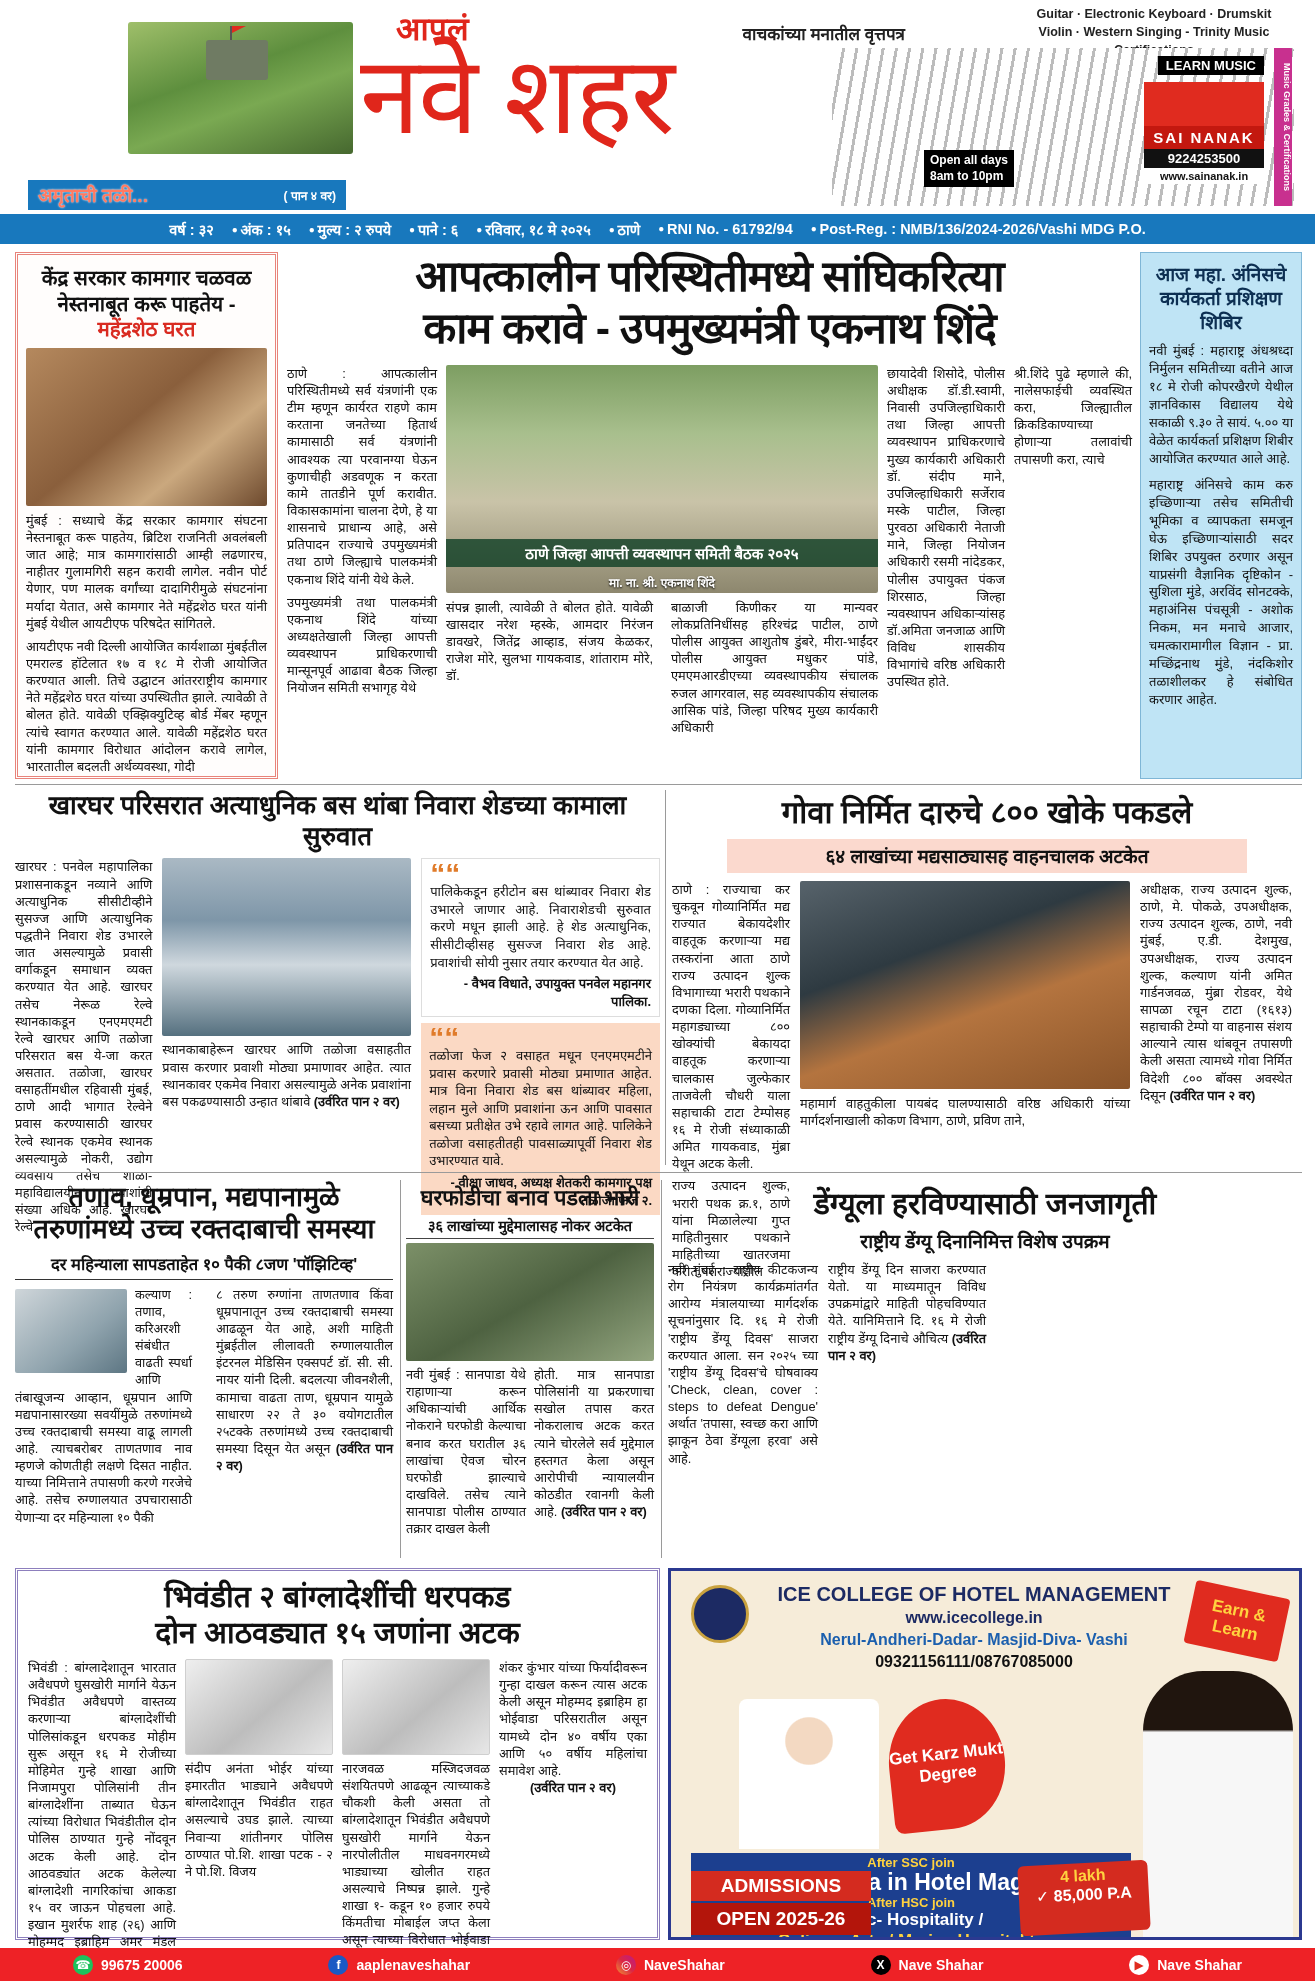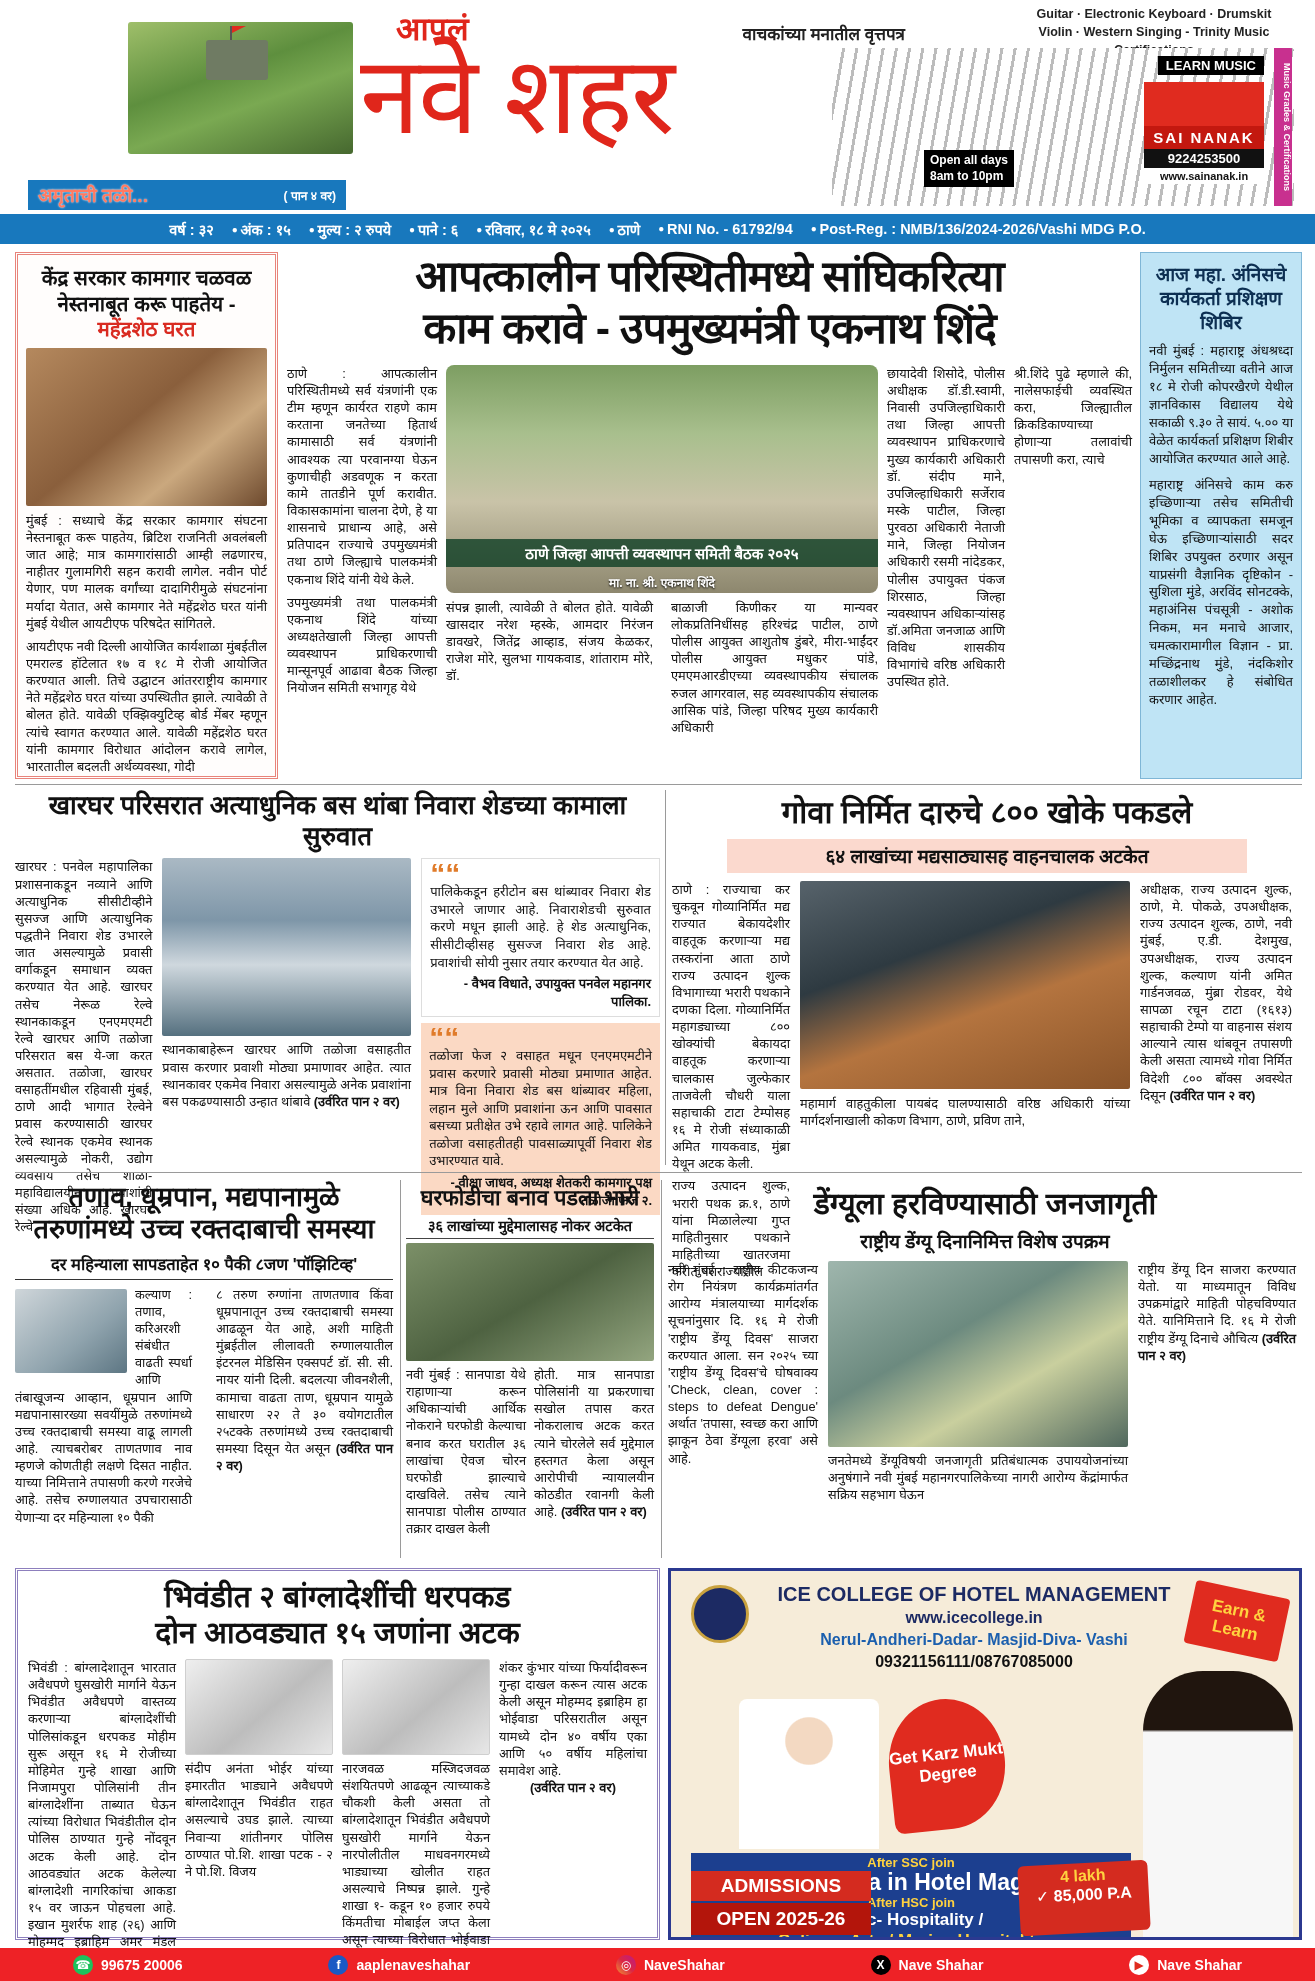--- a/index.html
+++ b/index.html
@@ -40,21 +40,21 @@
   .infobar span.it::before{content:"● ";font-size:10px;vertical-align:2px;}
   .infobar span.it:first-child::before{content:"";}
   
   .gharat{left:15px;top:252px;width:263px;height:527px;border:3px double #e8837a;background:#fffdfc;padding:8px;}
   .gharat h2{margin:2px 0 6px;font-size:20.5px;line-height:1.25;text-align:center;}
   .g-photo{width:100%;height:158px;background:linear-gradient(140deg,#b5895e 0%,#8a5f3c 45%,#caa87e 70%,#6e4a2e 100%);margin-bottom:6px;border-radius:2px;}
   .mainstory{left:287px;top:250px;width:845px;}
   .mainstory h1{margin:0;font-size:43px;line-height:1.22;text-align:center;font-weight:bold;letter-spacing:-1px;}
   .main-cols{display:flex;gap:9px;margin-top:10px;}
   .mcol{flex:0 0 auto;}
-  .main-photo{width:432px;height:228px;border-radius:8px;position:relative;overflow:hidden;
+  .main-photo{width:432px;height:228px;border-radius:2px;position:relative;overflow:hidden;
       background:linear-gradient(180deg,#7d9e62 0%,#a8bf8d 30%,#c9c3a8 60%,#8d876e 100%);}
   .main-photo .band{position:absolute;left:0;right:0;bottom:26px;background:rgba(10,60,35,.78);color:#fff;
       text-align:center;font-weight:bold;font-size:15px;padding:4px 0;}
   .main-photo .band2{position:absolute;left:0;right:0;bottom:2px;color:#fff;text-align:center;font-weight:bold;font-size:12px;text-shadow:0 1px 2px #000;}
   .sidebar{left:1140px;top:252px;width:162px;height:527px;background:#bfe4f5;border:1px solid #7fb6d6;padding:8px;}
   .sidebar h3{margin:2px 0 8px;text-align:center;font-size:19px;line-height:1.25;color:#0d2f52;}
   .sidebar p{font-size:13px;line-height:1.38;margin:0 0 8px;text-align:justify;}
   .rule-h{position:absolute;left:15px;width:1287px;border-top:1.5px solid #9a9a9a;}
   .rule-v{position:absolute;border-left:1.5px solid #9a9a9a;}
   
@@ -296,24 +296,20 @@
         <span class="endnote">(उर्वरित पान २ वर)</span>
       </div>
     </div>
   </div>
 
   <div class="abs dengue">
     <h2>डेंग्यूला हरविण्यासाठी जनजागृती</h2>
     <div class="sub">राष्ट्रीय डेंग्यू दिनानिमित्त विशेष उपक्रम</div>
     <div style="display:flex;gap:10px;">
       <div class="body-text" style="width:150px;">नवी मुंबई : राष्ट्रीय कीटकजन्य रोग नियंत्रण कार्यक्रमांतर्गत आरोग्य मंत्रालयाच्या मार्गदर्शक सूचनांनुसार दि. १६ मे रोजी 'राष्ट्रीय डेंग्यू दिवस' साजरा करण्यात आला. सन २०२५ च्या 'राष्ट्रीय डेंग्यू दिवस'चे घोषवाक्य 'Check, clean, cover : steps to defeat Dengue' अर्थात 'तपासा, स्वच्छ करा आणि झाकून ठेवा डेंग्यूला हरवा' असे आहे.</div>
-      <div style="width:300px;">
-        <div class="dg-photo"></div>
-        <div class="body-text" style="margin-top:5px;">जनतेमध्ये डेंग्यूविषयी जनजागृती प्रतिबंधात्मक उपाययोजनांच्या अनुषंगाने नवी मुंबई महानगरपालिकेच्या नागरी आरोग्य केंद्रांमार्फत सक्रिय सहभाग घेऊन</div>
-      </div>
       <div class="body-text" style="width:158px;">
         <span>राष्ट्रीय डेंग्यू दिन साजरा करण्यात येतो. या माध्यमातून विविध उपक्रमांद्वारे माहिती पोहचविण्यात येते. यानिमित्ताने दि. १६ मे रोजी राष्ट्रीय डेंग्यू दिनाचे औचित्य</span>
         <span class="endnote">(उर्वरित पान २ वर)</span>
       </div>
     </div>
   </div>
 
   <div class="abs bhiwandi">
     <h2>
       <div>भिवंडीत २ बांग्लादेशींची धरपकड</div>

